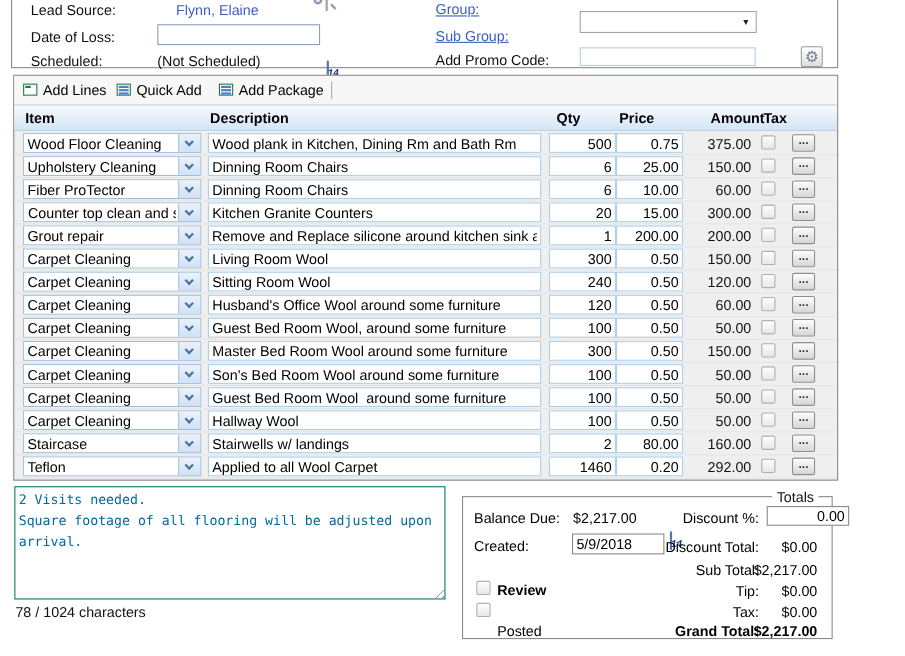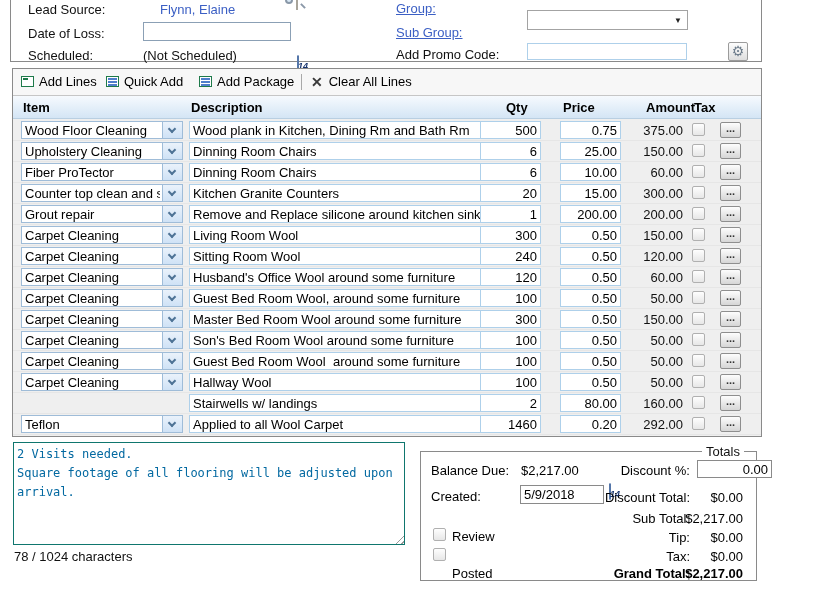--- a/index.html
+++ b/index.html
@@ -56,21 +56,21 @@
   #rows { position:absolute; left:0; top:51px; right:0; bottom:0; }
   .line-row { position:relative; height:21px; border-bottom:1px solid #e6e6e6; }
 
   .combo { position:absolute; left:8px; top:1px; width:162px; height:18px; border:1px solid #9fbcd8; background:#fff; }
   .combo input { position:absolute; left:0; top:0; width:141px; height:16px; border:0; outline:none; padding:0 3px; font:13px "Liberation Sans",sans-serif; background:#fff; }
   .combo .dd { position:absolute; right:0; top:0; width:20px; height:16px; background:linear-gradient(#eaf2fb,#cfe2f6); border-left:1px solid #9fbcd8; cursor:pointer; }
   .combo .dd i { position:absolute; left:6px; top:4px; width:6px; height:6px; border-right:2px solid #4e7396; border-bottom:2px solid #4e7396; transform:rotate(45deg); }
 
   .cell-input { position:absolute; top:1px; height:18px; border:1px solid #aed0ea; background:#fff; font:13px "Liberation Sans",sans-serif; padding:0 3px; outline:none; }
   .desc { left:176px; width:303px; }
-  .qty  { left:467px; width:61px; text-align:right; }
+  .qty  { left:486px; width:61px; text-align:right; }
   .price{ left:547px; width:61px; text-align:right; }
   .amount { position:absolute; left:600px; width:70px; top:0; height:21px; line-height:21px; text-align:right; color:#111; }
 
   .chk { display:inline-block; width:13px; height:13px; border:1px solid #b0b0b0; border-radius:2px; background:linear-gradient(#fefefe,#e7e7e7); cursor:pointer; }
   .row-chk { position:absolute; left:679px; top:3px; }
   .dots-btn { position:absolute; left:707px; top:2px; width:21px; height:16px; border:1px solid #8e8e8e; border-radius:2px;
      background:linear-gradient(#fdfdfd,#d6d6d6); font-weight:bold; font-size:11px; line-height:11px; text-align:center; color:#333; cursor:pointer; }
 
   
   #notes-box { left:13px; top:442px; width:392px; height:103px; border:1px solid #0f766e; background:#fff;
@@ -135,23 +135,20 @@
       <span class="tb-item" style="left:93px;">
         <span class="tb-ico ico-grid"><i class="r1"></i><i class="r2"></i><i class="r3"></i></span><span>Quick Add</span>
       </span>
       <span class="tb-item" style="left:8px;">
         <span class="tb-ico ico-win"><i></i></span><span>Add Lines</span>
       </span>
       <span class="tb-item" style="left:186px;">
         <span class="tb-ico ico-grid"><i class="r1"></i><i class="r2"></i><i class="r3"></i></span><span>Add Package</span>
       </span>
       <span class="tb-sep" style="left:288px;"></span>
-      <span class="tb-item" style="left:298px;">
-        <span class="x-glyph">✕</span><span>Clear All Lines</span>
-      </span>
     </div>
 
     <div id="grid-header">
       <span style="left:10px;">Item</span>
       <span style="left:178px;">Description</span>
       <span style="left:493px;">Qty</span>
       <span style="left:550px;">Price</span>
       <span style="left:633px;">Amount</span>
       <span style="left:681px;">Tax</span>
     </div>
@@ -346,20 +343,26 @@
       </span>
       <input class="cell-input desc" value="Hallway Wool" style="">
       <input class="cell-input qty" value="100" style="">
       <input class="cell-input price" value="0.50" style="">
       <span class="amount">50.00</span>
       <span class="chk row-chk"></span>
       <span class="dots-btn">...</span>
     </div>
 
     <div class="line-row">
+      <span class="combo">
+        <input value="Staircase" style="">
+        <span class="dd">
+              <i></i>
+            </span>
+      </span>
       <input class="cell-input desc" value="Stairwells w/ landings" style="">
       <input class="cell-input qty" value="2" style="">
       <input class="cell-input price" value="80.00" style="">
       <span class="amount">160.00</span>
       <span class="chk row-chk"></span>
       <span class="dots-btn">...</span>
     </div>
 
     <div class="line-row">
       <span class="combo">
@@ -401,21 +404,21 @@
     <span class="abs cal" style="left:188px; top:32px;">
       <span class="top"></span><span class="num">14</span>
     </span>
     <span class="rlabel" style="top:38px;">Discount Total:</span>
     <span class="rvalue" style="top:38px;">$0.00</span>
 
     <span class="rlabel" style="top:59px;">Sub Total:</span>
     <span class="rvalue" style="top:59px;">$2,217.00</span>
 
     <span class="chk abs" style="left:12px; top:76px;"></span>
-    <span class="abs" style="left:31px; top:77px;">Review</span>
+    <span class="abs" style="left:31px; top:77px;font-weight:bold;">Review</span>
     <span class="rlabel" style="top:78px;">Tip:</span>
     <span class="rvalue" style="top:78px;">$0.00</span>
 
     <span class="chk abs" style="left:12px; top:96px;"></span>
     <span class="abs" style="left:31px; top:114px;">Posted</span>
     <span class="rlabel" style="top:97px;">Tax:</span>
     <span class="rvalue" style="top:97px;">$0.00</span>
 
     <span class="rlabel bold" style="top:114px;">Grand Total:</span>
     <span class="rvalue bold" style="top:114px;">$2,217.00</span>

